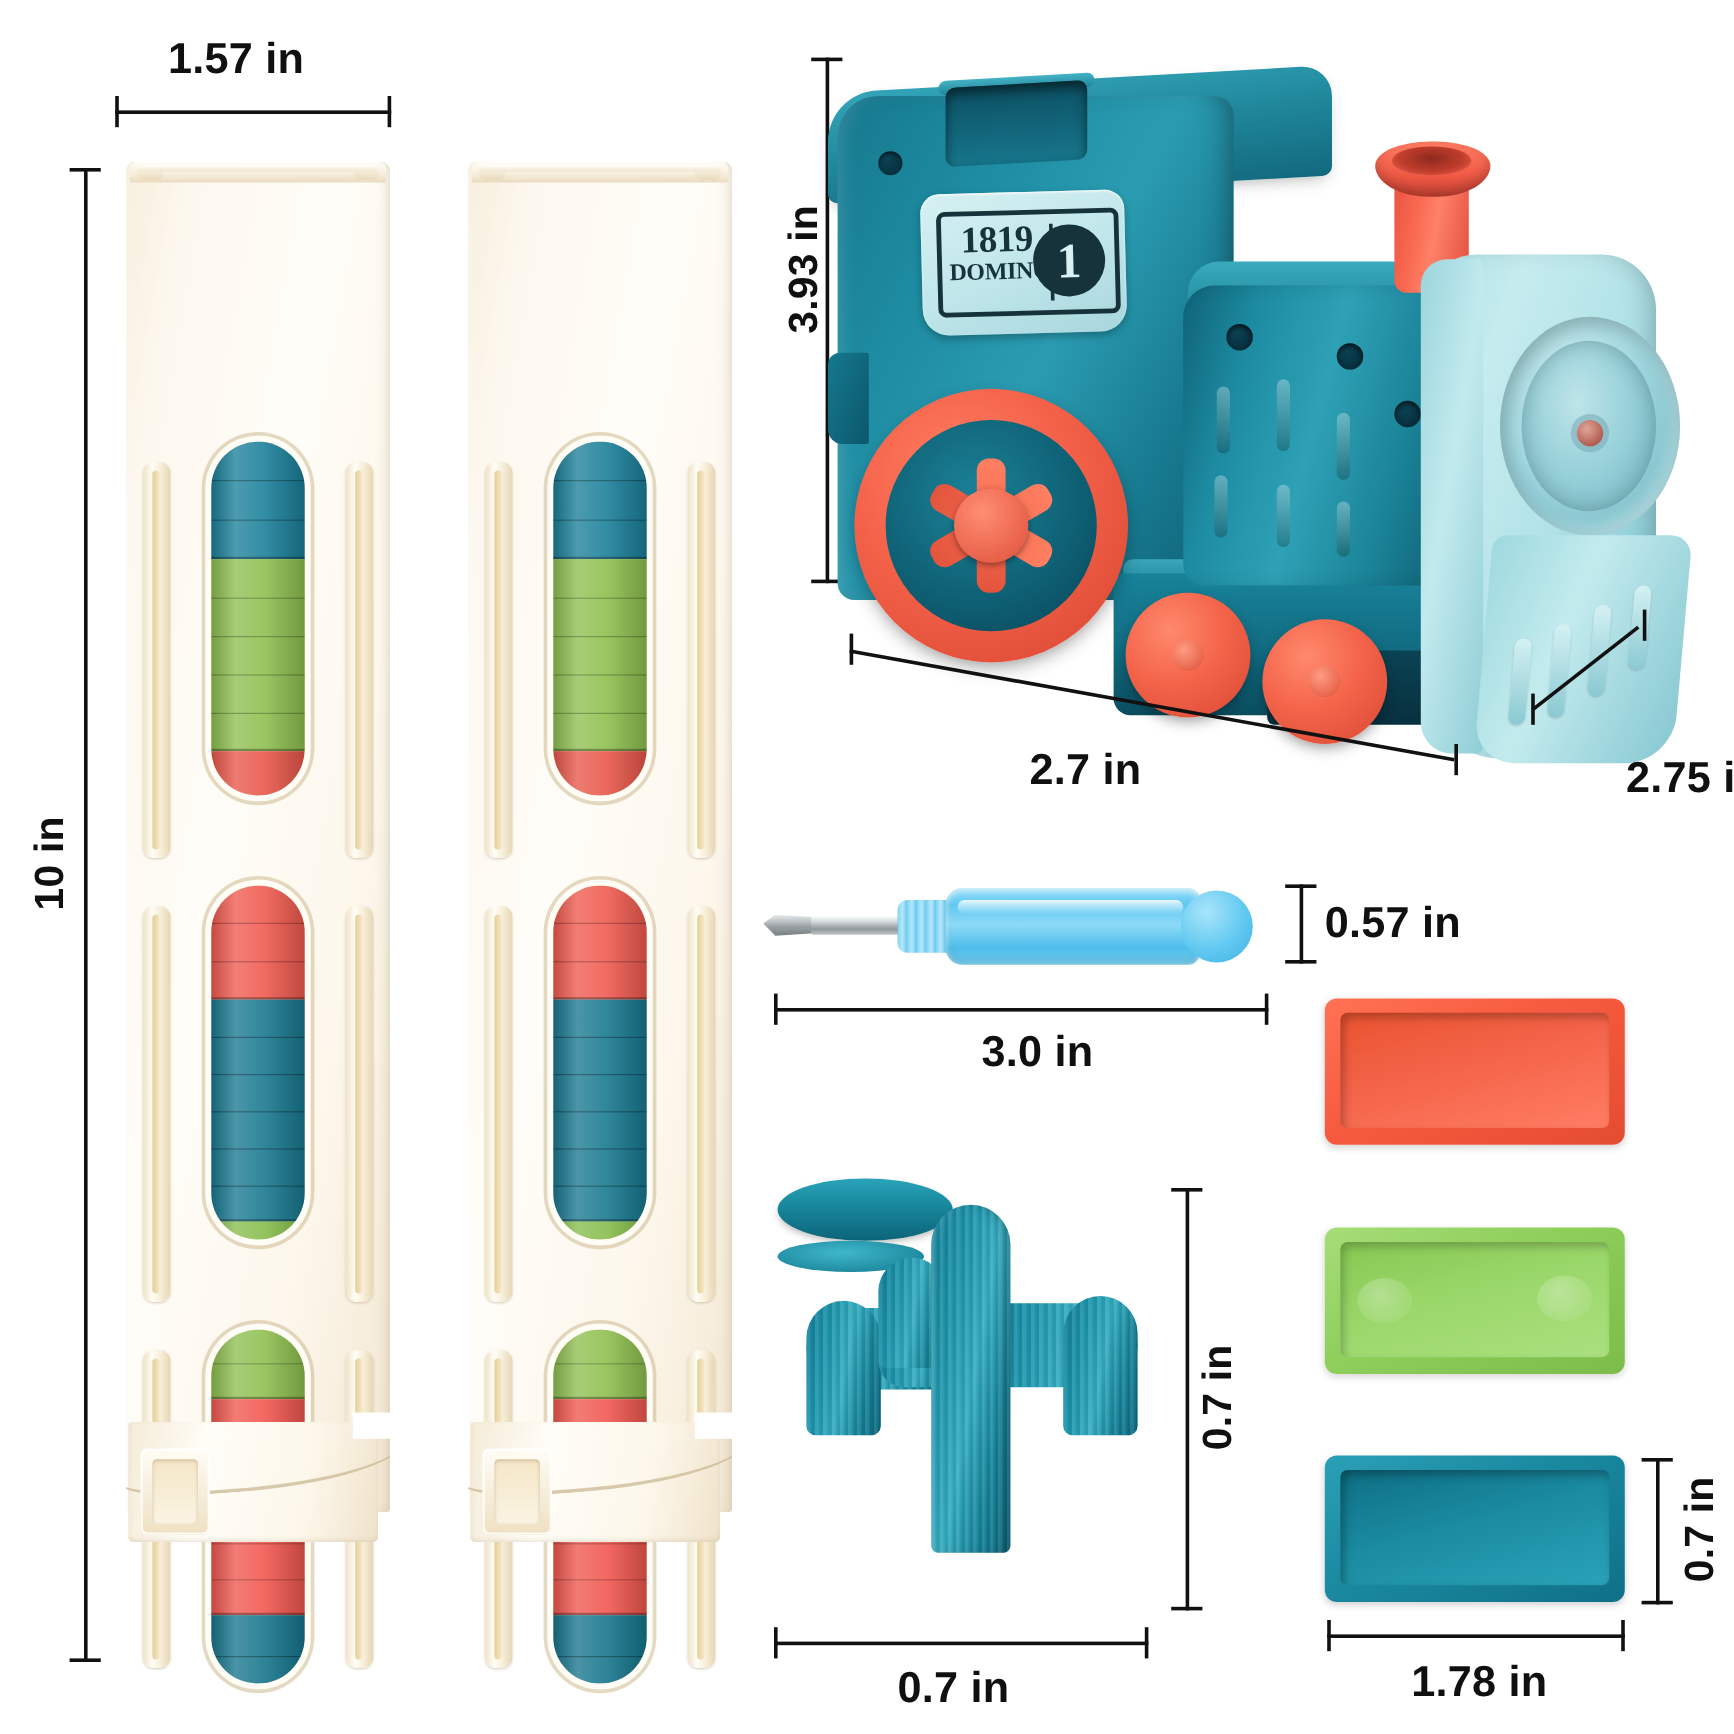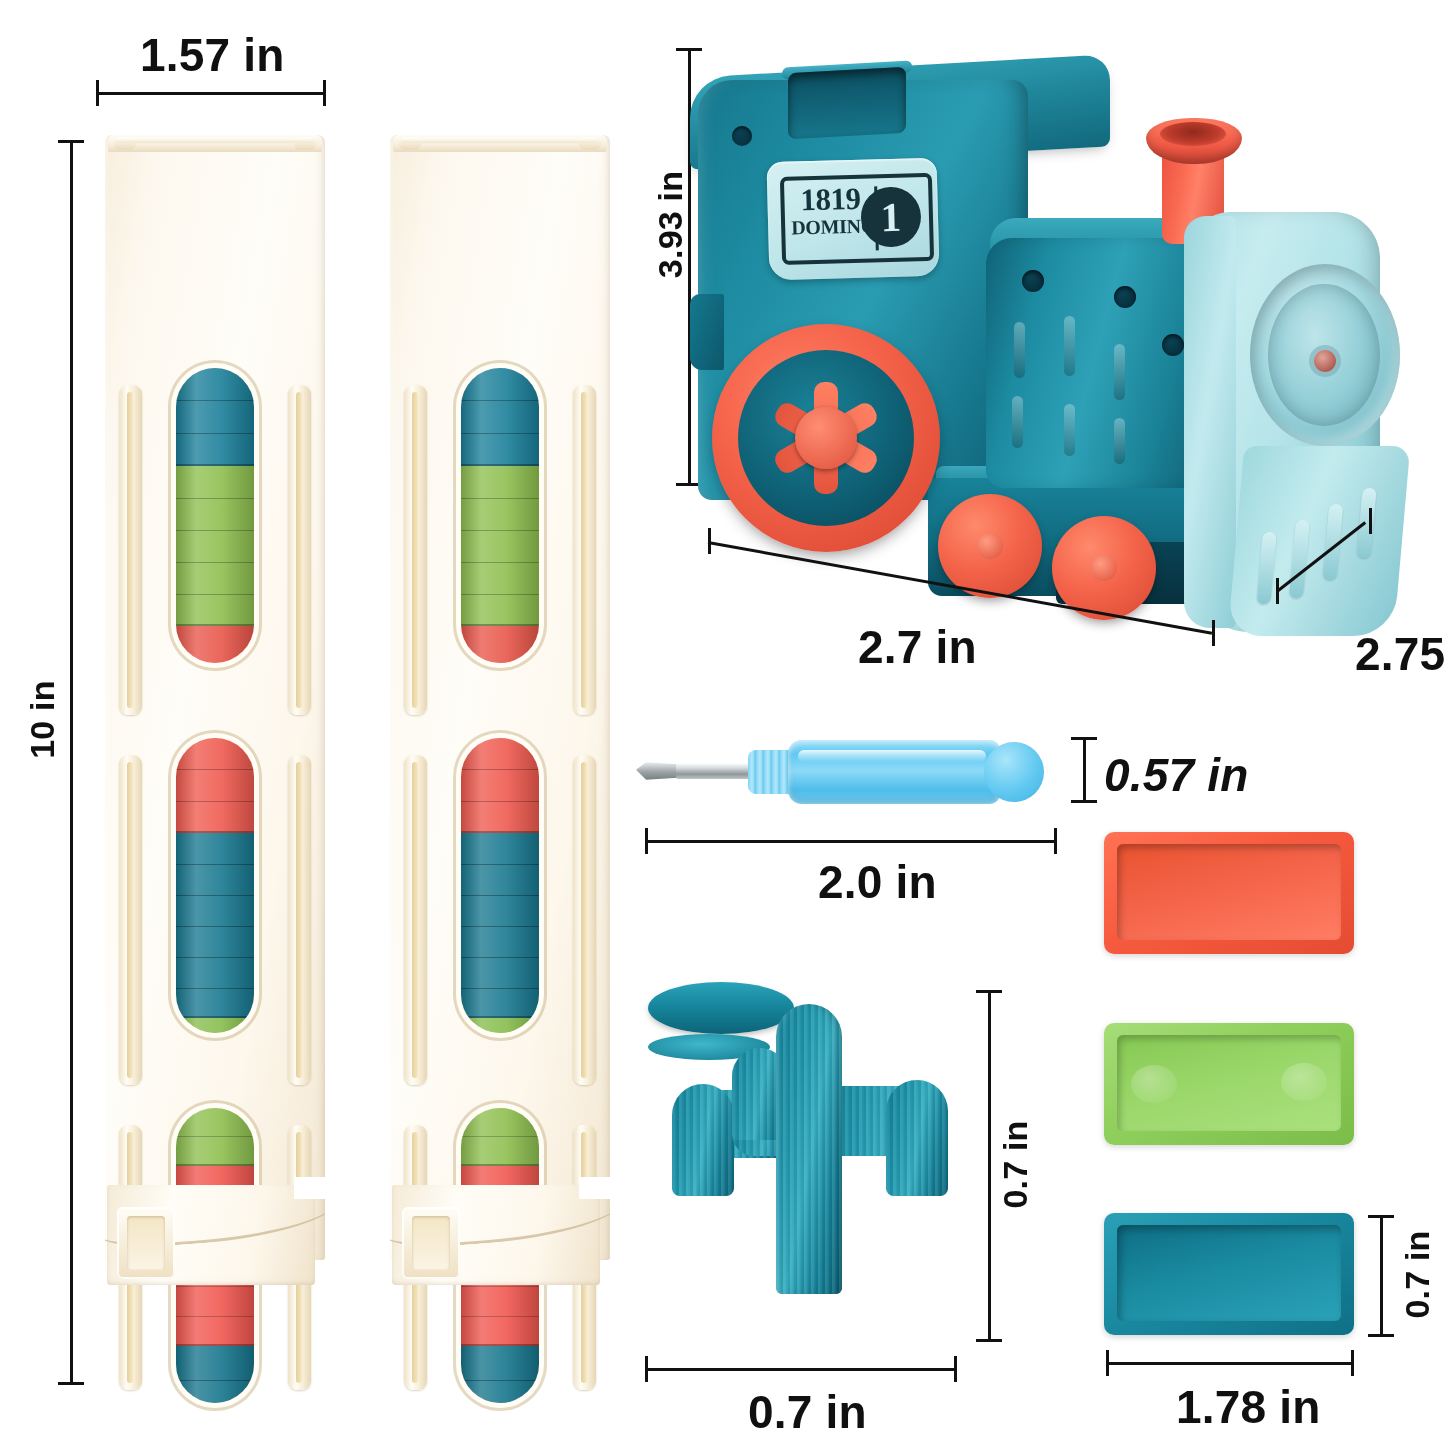--- a/index.html
+++ b/index.html
@@ -9,21 +9,21 @@
     font-family:"Liberation Sans","DejaVu Sans",sans-serif;
     color:#000;
   }
   .stage{position:absolute;left:0;top:0;width:1445px;height:1445px;}
 
   
   .dim-label{
     position:absolute;font-weight:bold;color:#101010;
     white-space:nowrap;letter-spacing:.2px;
   }
-  .dim-h{font-size:46px;}
+  .dim-h{font-size:36px;}
   .dim-v{font-size:34px;transform-origin:center center;}
   .rot90{transform:rotate(-90deg);}
 
   
   .rule-h{position:absolute;height:3px;background:#111;}
   .rule-v{position:absolute;width:3px;background:#111;}
   .cap-v{position:absolute;width:3px;height:26px;background:#111;}
   .cap-h{position:absolute;height:3px;width:26px;background:#111;}
   .rule-diag{position:absolute;height:3px;background:#111;transform-origin:left center;}
   .cap-diag{position:absolute;width:3px;height:26px;background:#111;transform-origin:center center;}
@@ -676,26 +676,26 @@
     <div class="sd-tip"></div>
     <div class="sd-shaft"></div>
     <div class="sd-collar"></div>
     <div class="sd-grip"></div>
     <div class="sd-cap"></div>
   </div>
 
   <div class="rule-v" style="left:1083px;top:737px;height:66px;"></div>
   <div class="cap-h" style="left:1071px;top:737px;"></div>
   <div class="cap-h" style="left:1071px;top:800px;"></div>
-  <div class="dim-label dim-h" style="left:1104px;top:748px;font-style:italic;">0.57 in</div>
+  <div class="dim-label dim-h" style="left:1104px;top:748px;">0.57 in</div>
 
   <div class="rule-h" style="left:645px;top:840px;width:412px;"></div>
   <div class="cap-v" style="left:645px;top:828px;"></div>
   <div class="cap-v" style="left:1054px;top:828px;"></div>
-  <div class="dim-label dim-h" style="left:818px;top:855px;">2.0 in</div>
+  <div class="dim-label dim-h" style="left:818px;top:855px;">3.0 in</div>
 
   <div class="cactus">
     <div class="ct ct-arm-l">
         <div class="ct-ribs"></div>
       </div>
     <div class="ct ct-arm-l-up">
         <div class="ct-ribs"></div>
       </div>
     <div class="ct ct-arm-r">
         <div class="ct-ribs"></div>

